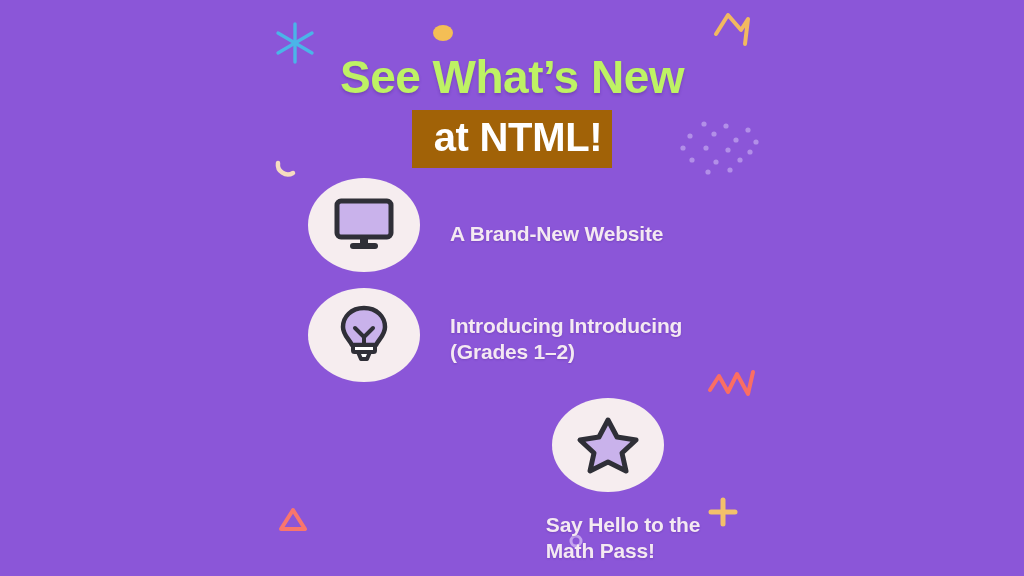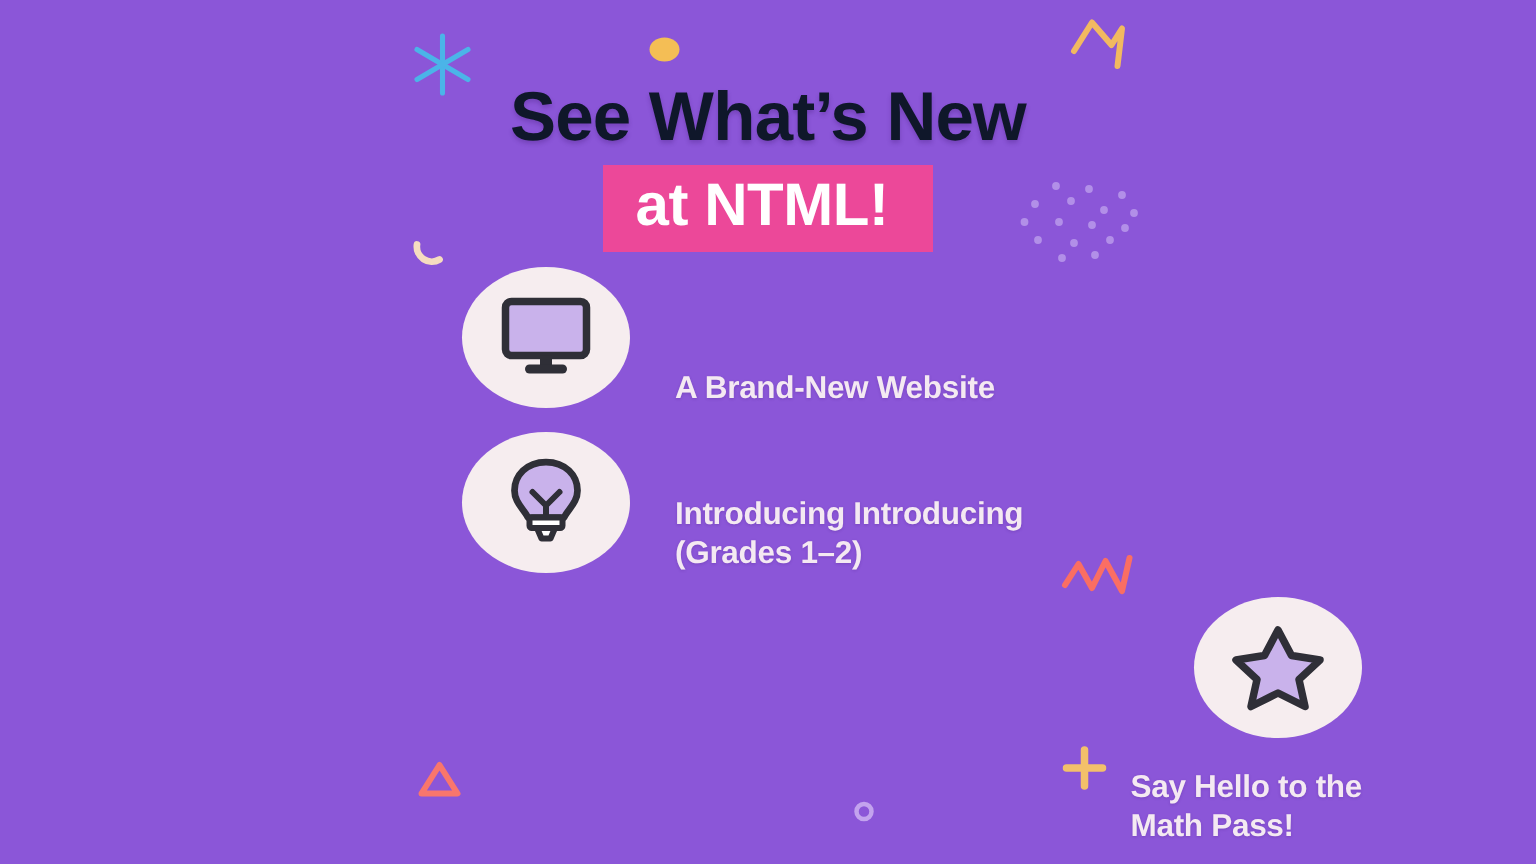--- a/index.html
+++ b/index.html
@@ -33,49 +33,49 @@
     left: 0;
     top: 50px;
     width: 1024px;
     text-align: center;
   }
   #title-line1 {
     display: block;
     font-size: 46px;
     font-weight: bold;
     letter-spacing: -0.5px;
-    color: #0f172a;
+    color: #bef264;
     line-height: 54px;
     text-shadow: 0 2px 3px rgba(60,20,110,0.28);
   }
   #title-line2-wrap {
     display: inline-block;
     margin-top: 6px;
-    background: #ec4899;
-    padding: 4px 30px 8px 22px;
+    background: #a16207;
+    padding: 4px 10px 8px 22px;
   }
   #title-line2 {
     display: block;
     font-size: 40px;
     font-weight: bold;
     letter-spacing: -0.3px;
     color: #FFFFFF;
     line-height: 46px;
   }
 
   
   #features {
     position: absolute;
     left: 308px;
     top: 178px;
     width: 600px;
   }
   .feature-row {
     display: flex;
-    align-items: flex-end;
+    align-items: center;
     margin-bottom: 16px;
   }
   .feature-icon-badge {
     flex: 0 0 auto;
     width: 112px;
     height: 94px;
     border-radius: 50%;
     background: #F6EDEF;
     display: flex;
     align-items: center;

